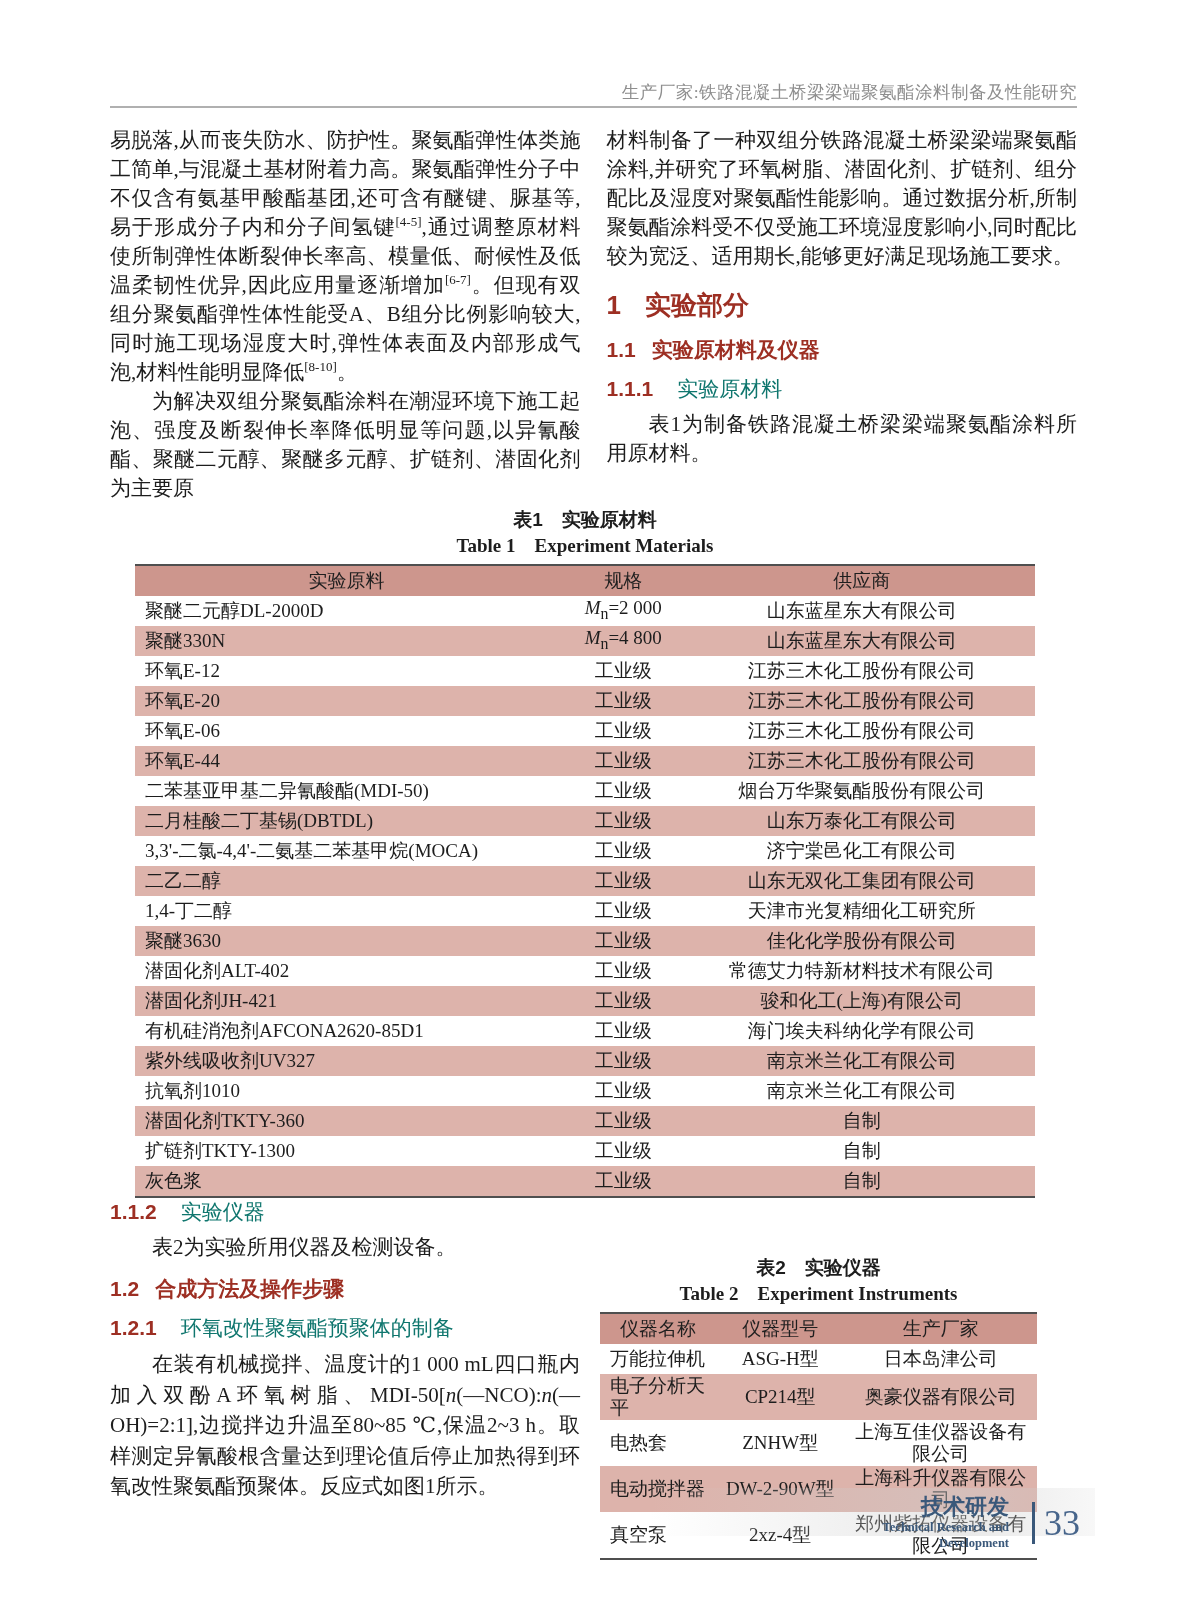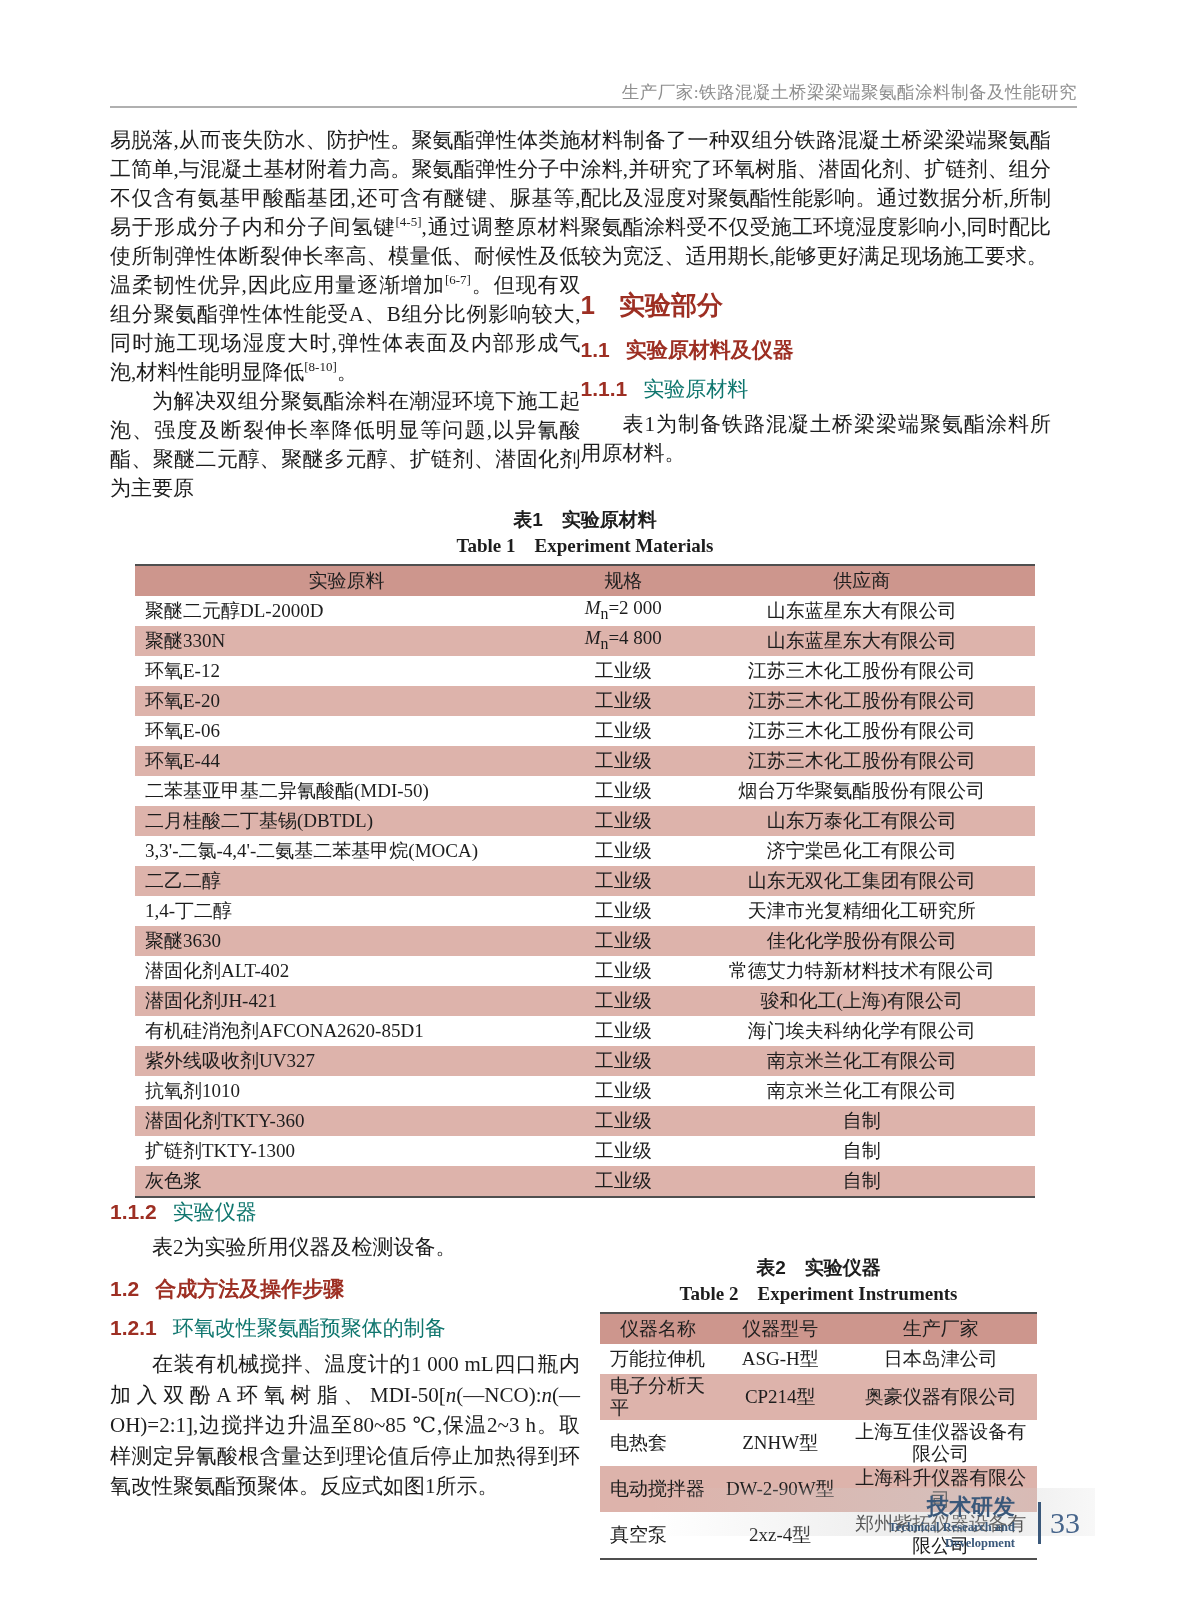--- a/index.html
+++ b/index.html
@@ -3,38 +3,38 @@
 <meta charset="utf-8">
 <style>
   html,body{margin:0;padding:0;background:#ffffff;}
   .page{position:relative;width:1187px;height:1600px;background:#ffffff;overflow:hidden;
         font-family:"Liberation Serif","DejaVu Serif",serif;color:#1d1d1d;}
 
   .running-head{position:absolute;top:80px;right:110px;font-size:17.5px;color:#8e8e8e;
                 letter-spacing:0.5px;}
   .head-rule{position:absolute;top:106px;left:110px;width:967px;height:1.5px;background:#b0b0b0;}
 
-  .cols{position:absolute;left:110px;width:967px;display:flex;}
+  .cols{position:absolute;left:110px;width:967px;display:flex;gap:26px;}
   .top-cols{top:126px;}
   .bot-left{position:absolute;left:110px;top:1188px;width:470px;}
   .col{width:470.5px;}
   .col p, .bot-left p{margin:0;font-size:21px;line-height:29px;text-align:justify;}
   .bot-left p.body-long{line-height:30.5px;}
   p.indent{text-indent:2em;}
   sup{font-size:0.62em;vertical-align:super;line-height:0;}
 
   .h1{margin:16px 0 0 0;font-family:"Liberation Sans","DejaVu Sans",sans-serif;font-weight:700;
       color:var(--heading-red,#9d2f23);font-size:26px;line-height:36px;}
   .h1 .num{margin-right:24px;}
   .h2{margin:12px 0 0 0;font-family:"Liberation Sans","DejaVu Sans",sans-serif;font-weight:700;
       color:var(--heading-red,#9d2f23);font-size:21px;line-height:30px;}
   .h2 .num{margin-right:16px;}
   .h3{margin:9px 0 0 0;font-size:21px;line-height:30px;font-weight:400;}
   .h3 .num{font-family:"Liberation Sans","DejaVu Sans",sans-serif;font-weight:700;
-           color:var(--heading-red,#9d2f23);margin-right:16px;}
+           color:var(--heading-red,#9d2f23);margin-right:24px;}
   .h3 .txt{color:#0f766e;}
   .mt6{margin-top:6px !important;}
 
   .tbl-wrap{position:absolute;margin-top:19px;}
   .t1{top:488px;left:135px;width:900px;}
   .t2{top:1236px;left:600px;width:437px;}
   .tbl-title-cn{text-align:center;font-family:"Liberation Sans","DejaVu Sans",sans-serif;
                 font-weight:700;font-size:19px;line-height:26px;}
   .tbl-title-en{text-align:center;font-weight:700;font-size:19px;line-height:26px;}
   table{width:100%;border-collapse:collapse;margin-top:5px;font-size:19px;}
@@ -48,21 +48,21 @@
   .t1 tbody td:first-child,.t2 tbody td:first-child{text-align:left;padding-left:10px;}
 
   .footer-band{position:absolute;top:1488px;left:650px;width:445px;height:48px;
                background:linear-gradient(to right,rgba(215,215,215,0),rgba(205,205,205,0.45) 70%,rgba(205,205,205,0.15));}
   .footer{position:absolute;top:1495px;left:840px;width:240px;display:flex;align-items:center;}
   .footer-text{flex:1;text-align:right;padding-right:23px;}
   .footer-cn{font-family:"Liberation Sans","DejaVu Sans",sans-serif;font-weight:700;
              font-size:22px;line-height:24px;color:var(--footer-navy,#3a587a);}
   .footer-en{font-size:12.5px;font-weight:600;color:var(--footer-navy,#3a587a);line-height:16px;}
   .footer-bar{width:3px;height:42px;background:var(--footer-navy,#3a587a);}
-  .page-num{font-size:30px;color:#47658b;padding-left:9px;}
+  .page-num{font-size:36px;color:#47658b;padding-left:9px;}
 </style>
 </head>
 <body>
 
 <div class="page">
 
   <div class="running-head">生产厂家:铁路混凝土桥梁梁端聚氨酯涂料制备及性能研究</div>
   <div class="head-rule"></div>
 
   <div class="cols top-cols">

